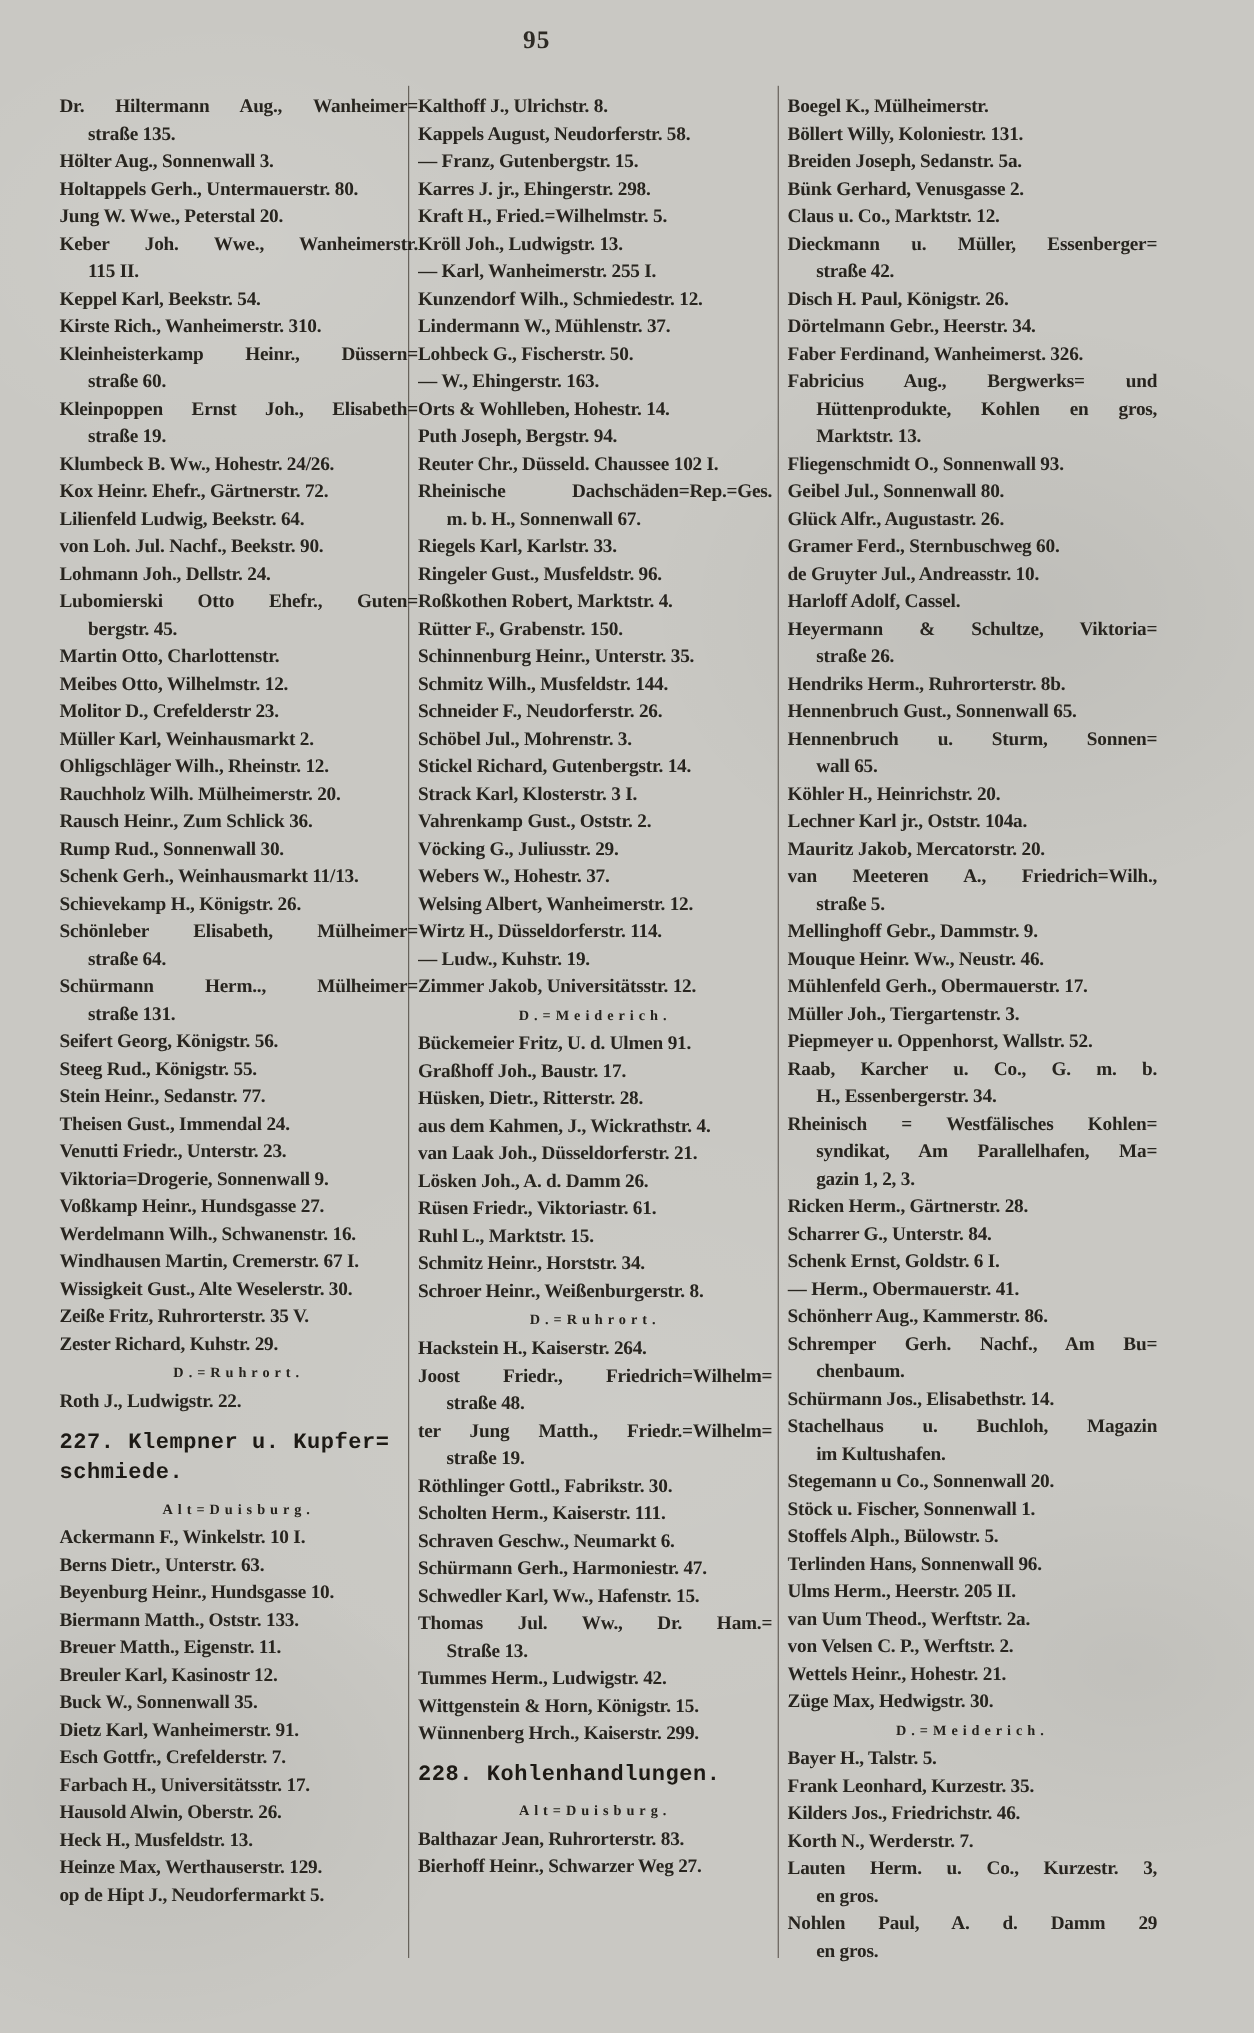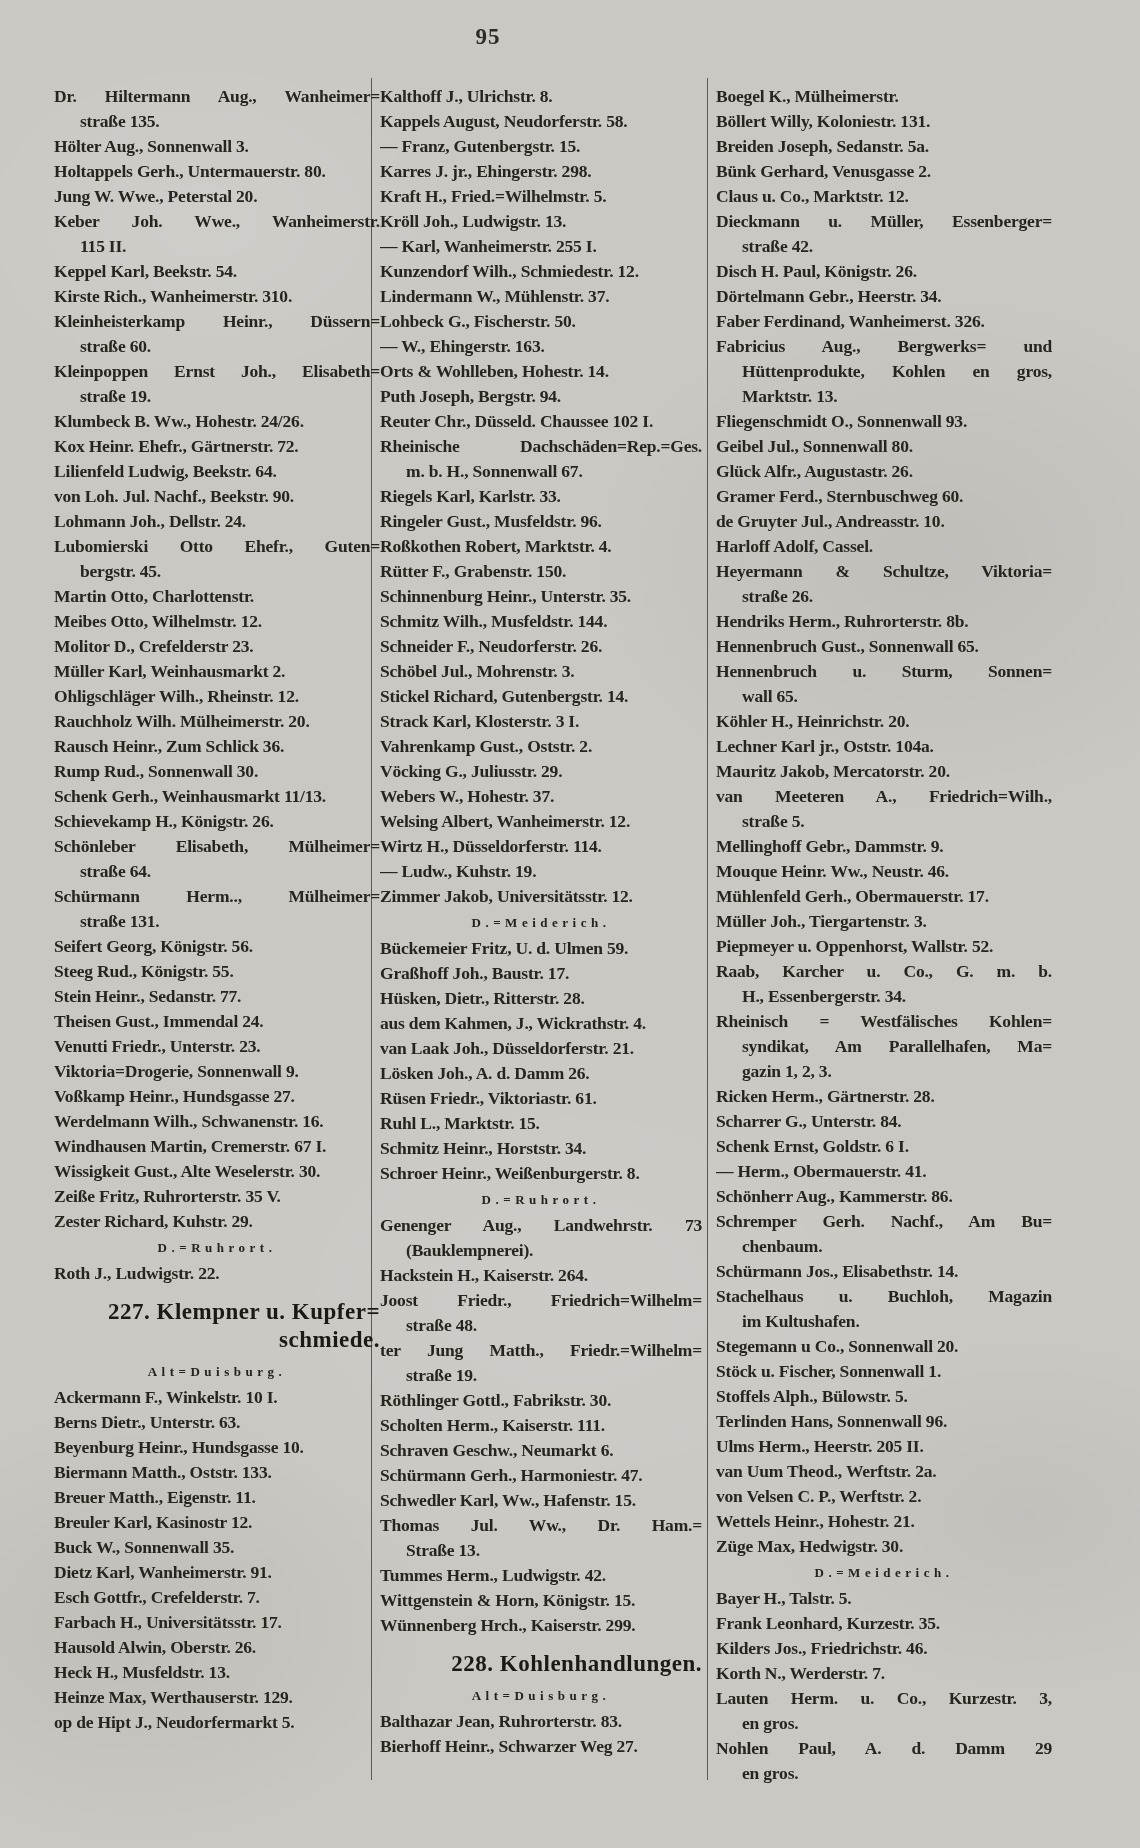--- a/index.html
+++ b/index.html
@@ -32,22 +32,22 @@
     white-space:nowrap;letter-spacing:-0.2px;
   }
   .line.just{white-space:normal;text-align:justify;text-align-last:justify;}
   .line.cont{padding-left:26px;}
   .subhead{
     text-align:center;font-size:13px;line-height:25px;font-weight:bold;
     letter-spacing:4.5px;margin:1px 0 1px;white-space:nowrap;color:#26231d;
   }
   .section{margin:12px 0 5px;}
   .section .sline{
-    text-align:right;font-size:23px;line-height:28px;font-weight:bold;
-    letter-spacing:0.5px;color:#1d1a15;white-space:nowrap;
+    text-align:left;font-size:20px;line-height:28px;font-weight:bold;
+    letter-spacing:0.5px;color:#1d1a15;white-space:nowrap;font-family:Liberation Mono, monospace;
   }
 </style>
 </head>
 <body>
 
 <div class="page-number">95</div>
 
 <div class="vrule vrule-1"></div>
 <div class="vrule vrule-2"></div>
 
@@ -321,21 +321,21 @@
       <div class="line">Wirtz H., Düsseldorferstr. 114.</div>
     </div>
     <div class="entry">
       <div class="line">— Ludw., Kuhstr. 19.</div>
     </div>
     <div class="entry">
       <div class="line">Zimmer Jakob, Universitätsstr. 12.</div>
     </div>
     <div class="subhead">D.=Meiderich.</div>
     <div class="entry">
-      <div class="line">Bückemeier Fritz, U. d. Ulmen 59.</div>
+      <div class="line">Bückemeier Fritz, U. d. Ulmen 91.</div>
     </div>
     <div class="entry">
       <div class="line">Graßhoff Joh., Baustr. 17.</div>
     </div>
     <div class="entry">
       <div class="line">Hüsken, Dietr., Ritterstr. 28.</div>
     </div>
     <div class="entry">
       <div class="line">aus dem Kahmen, J., Wickrathstr. 4.</div>
     </div>
@@ -351,24 +351,20 @@
     <div class="entry">
       <div class="line">Ruhl L., Marktstr. 15.</div>
     </div>
     <div class="entry">
       <div class="line">Schmitz Heinr., Horststr. 34.</div>
     </div>
     <div class="entry">
       <div class="line">Schroer Heinr., Weißenburgerstr. 8.</div>
     </div>
     <div class="subhead">D.=Ruhrort.</div>
-    <div class="entry">
-      <div class="line just">Genenger Aug., Landwehrstr. 73</div>
-      <div class="line cont">(Bauklempnerei).</div>
-    </div>
     <div class="entry">
       <div class="line">Hackstein H., Kaiserstr. 264.</div>
     </div>
     <div class="entry">
       <div class="line just">Joost Friedr., Friedrich=Wilhelm=</div>
       <div class="line cont">straße 48.</div>
     </div>
     <div class="entry">
       <div class="line just">ter Jung Matth., Friedr.=Wilhelm=</div>
       <div class="line cont">straße 19.</div>

